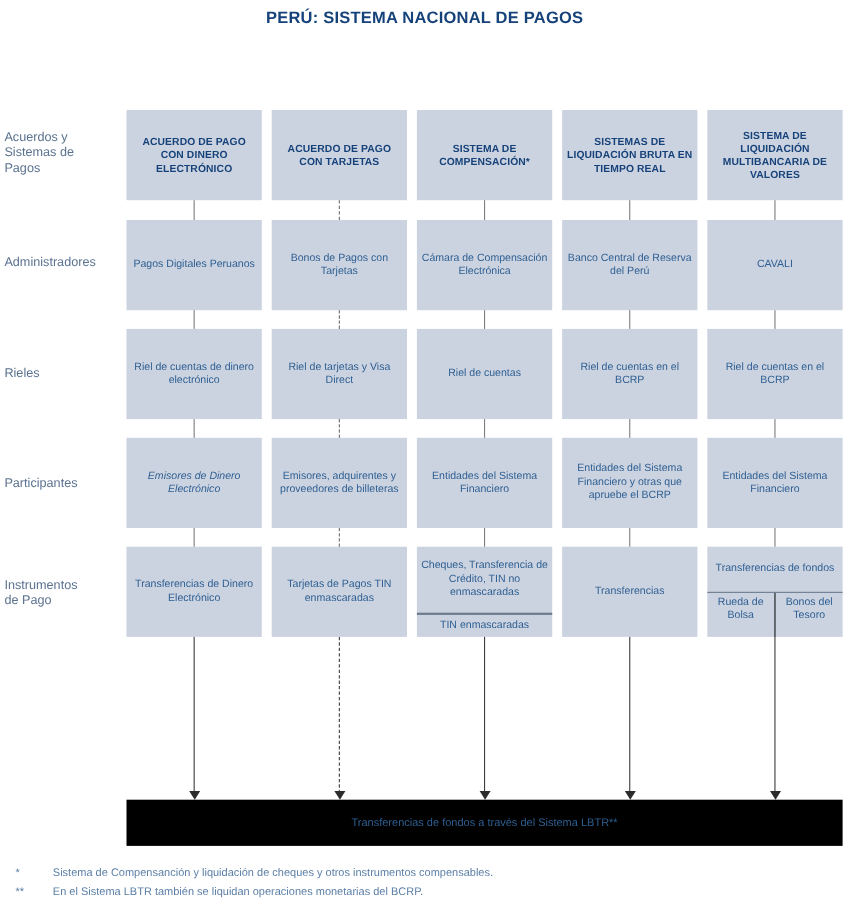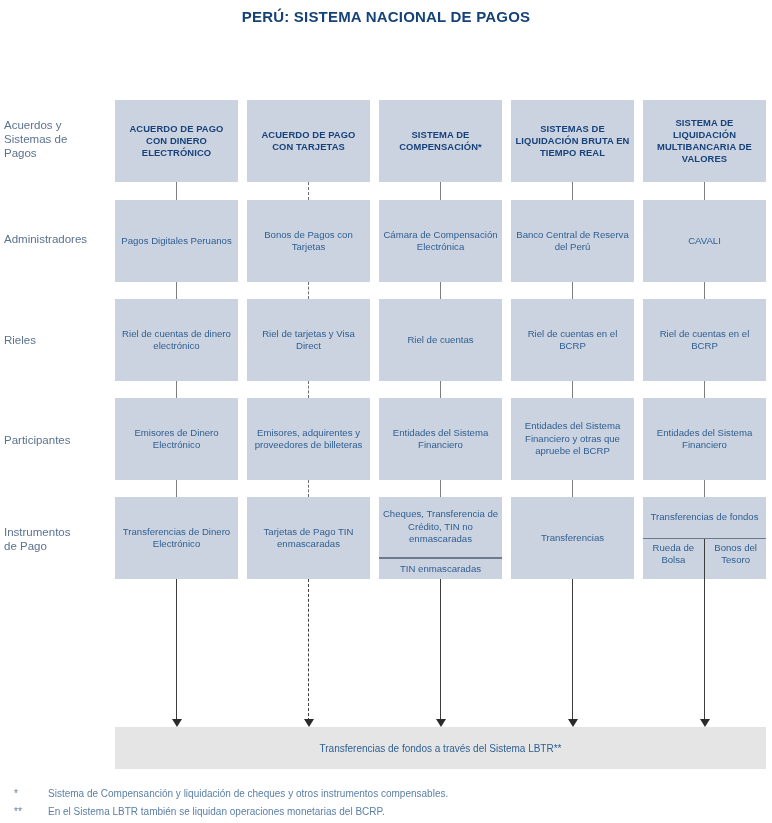--- a/index.html
+++ b/index.html
@@ -119,21 +119,21 @@
   .half-div {
     width: 1.5px;
     align-self: stretch;
     background: #6b7a8d;
     flex: 0 0 auto;
   }
 
   
   #bottom-bar {
     position: absolute;
-    background: #e5e5e5;
+    background: #000000;
     display: flex;
     align-items: center;
     justify-content: center;
     color: #2e5f92;
     font-size: 10px;
   }
 
   
   .conn {
     position: absolute;
@@ -202,28 +202,28 @@
 <div class="box" style="left:379px;top:200px;width:123px;height:82px;">Cámara de Compensación Electrónica</div>
 <div class="box" style="left:511px;top:200px;width:123px;height:82px;">Banco Central de Reserva del Perú</div>
 <div class="box" style="left:643px;top:200px;width:123px;height:82px;">CAVALI</div>
 
 <div class="box" style="left:115px;top:299px;width:123px;height:82px;">Riel de cuentas de dinero electrónico</div>
 <div class="box" style="left:247px;top:299px;width:123px;height:82px;">Riel de tarjetas y Visa Direct</div>
 <div class="box" style="left:379px;top:299px;width:123px;height:82px;">Riel de cuentas</div>
 <div class="box" style="left:511px;top:299px;width:123px;height:82px;">Riel de cuentas en el BCRP</div>
 <div class="box" style="left:643px;top:299px;width:123px;height:82px;">Riel de cuentas en el BCRP</div>
 
-<div class="box" style="left:115px;top:398px;width:123px;height:82px;">Emisores de Dinero Electrónico</div>
+<div class="box" style="left:115px;top:398px;width:123px;height:82px;font-style:italic;">Emisores de Dinero Electrónico</div>
 <div class="box" style="left:247px;top:398px;width:123px;height:82px;">Emisores, adquirentes y proveedores de billeteras</div>
 <div class="box" style="left:379px;top:398px;width:123px;height:82px;">Entidades del Sistema Financiero</div>
 <div class="box" style="left:511px;top:398px;width:123px;height:82px;">Entidades del Sistema Financiero y otras que apruebe el BCRP</div>
 <div class="box" style="left:643px;top:398px;width:123px;height:82px;">Entidades del Sistema Financiero</div>
 
 <div class="box" style="left:115px;top:497px;width:123px;height:82px;">Transferencias de Dinero Electrónico</div>
-<div class="box" style="left:247px;top:497px;width:123px;height:82px;">Tarjetas de Pago TIN enmascaradas</div>
+<div class="box" style="left:247px;top:497px;width:123px;height:82px;">Tarjetas de Pagos TIN enmascaradas</div>
 
 <div class="box split" style="left:379px;top:497px;width:123px;height:82px;">
   <div class="split-top">Cheques, Transferencia de Crédito, TIN no enmascaradas</div>
   <div class="split-div"></div>
   <div class="split-bottom">TIN enmascaradas</div>
 </div>
 
 <div class="box" style="left:511px;top:497px;width:123px;height:82px;">Transferencias</div>
 
 <div class="box split" style="left:643px;top:497px;width:123px;height:82px;">

